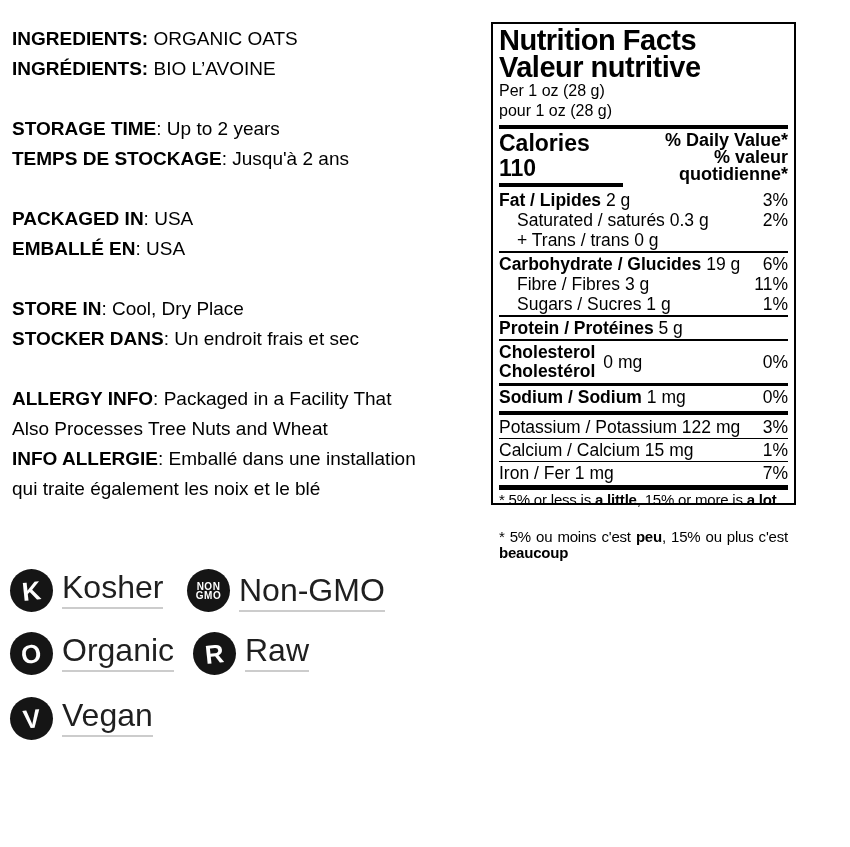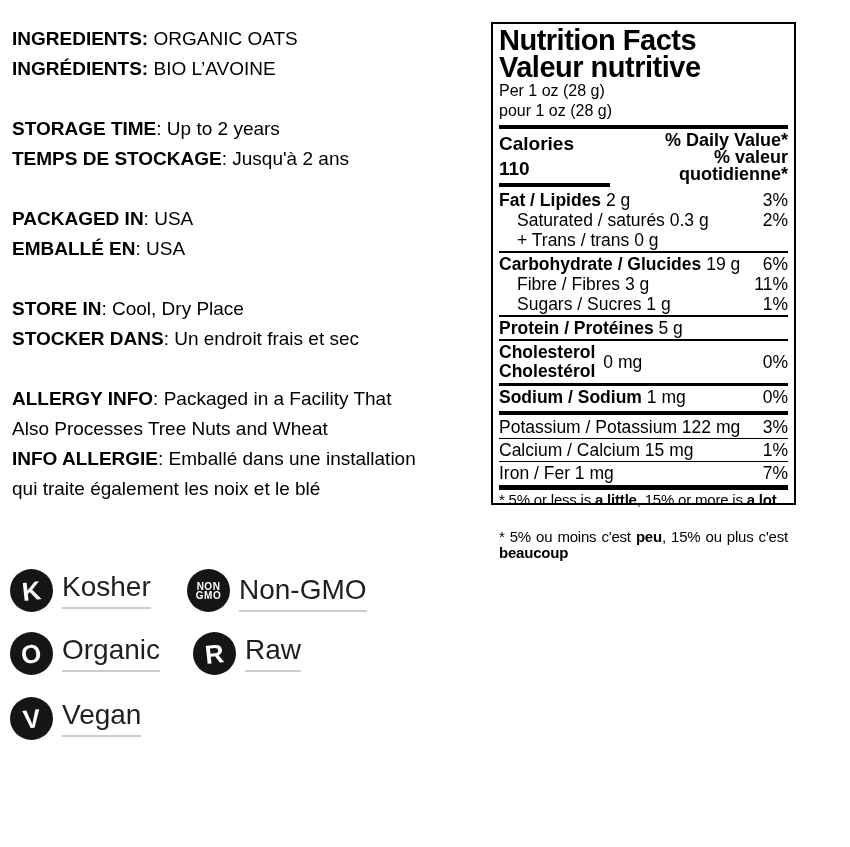--- a/index.html
+++ b/index.html
@@ -21,21 +21,21 @@
   }
   .nfl .title { font-size:29px; font-weight:bold; line-height:27px; letter-spacing:-0.5px; white-space:nowrap; }
   .nfl .serving { font-size:16px; line-height:20px; }
   .bar4 { border:none; border-top:4px solid #000; margin:4px 0 2px 0; }
   .bar5 { border:none; border-top:5px solid #000; margin:2px 0 2px 0; }
   .ln1 { border:none; border-top:1px solid #000; margin:1px 0; }
   .ln2 { border:none; border-top:2px solid #000; margin:1px 0; }
   .ln3 { border:none; border-top:3px solid #000; margin:1px 0; }
 
   .cal-header { display:flex; justify-content:space-between; align-items:flex-start; margin:2px 0 3px 0; }
-  .calories { font-size:19px; font-weight:bold; line-height:25px; border-bottom:4px solid #000; padding:0 6px 2px 0; }
+  .calories { font-size:23px; font-weight:bold; line-height:25px; border-bottom:4px solid #000; padding:0 6px 2px 0; }
   .dv-header { text-align:right; font-size:18px; font-weight:bold; line-height:17px; padding-top:1px; }
 
   .row { display:flex; justify-content:space-between; font-size:17.5px; line-height:20px;align-items:flex-end; }
   .row .nm { white-space:nowrap; }
   .row b { font-weight:bold; }
   .sub { padding-left:18px; }
   .dv { text-align:right; white-space:nowrap; }
 
   .chol { display:flex; align-items:center; font-size:17.5px; line-height:19px; padding:1px 0; }
   .chol .names { font-weight:bold; }
@@ -56,21 +56,21 @@
   .badge.pos-raw     { left:193px; top:632px; }
   .badge.pos-vegan   { left:10px;  top:697px; }
   .circle {
     width:43px; height:43px; border-radius:50%; background:#151515; color:#fff;
     display:flex; flex-direction:column; align-items:center; justify-content:center;
     font-weight:bold; flex:0 0 43px;
   }
   .circle .letter { font-size:26px; line-height:26px; transform:rotate(-6deg); }
   .circle .nm1, .circle .nm2 { font-size:10px; line-height:9px; letter-spacing:0.5px; }
   .badge .label {
-    margin-left:9px; font-size:28px; color:#1f1f1f; line-height:30px;
+    margin-left:9px; font-size:32px; color:#1f1f1f; line-height:30px;
     border-bottom:2px solid #cccccc; padding-bottom:5px;
   }
 </style>
 </head>
 <body>
 
 <div class="left-panel">
   <div class="group">
     <div><b>INGREDIENTS:</b><span> ORGANIC OATS</span></div>
     <div><b>INGRÉDIENTS:</b><span> BIO L’AVOINE</span></div>

